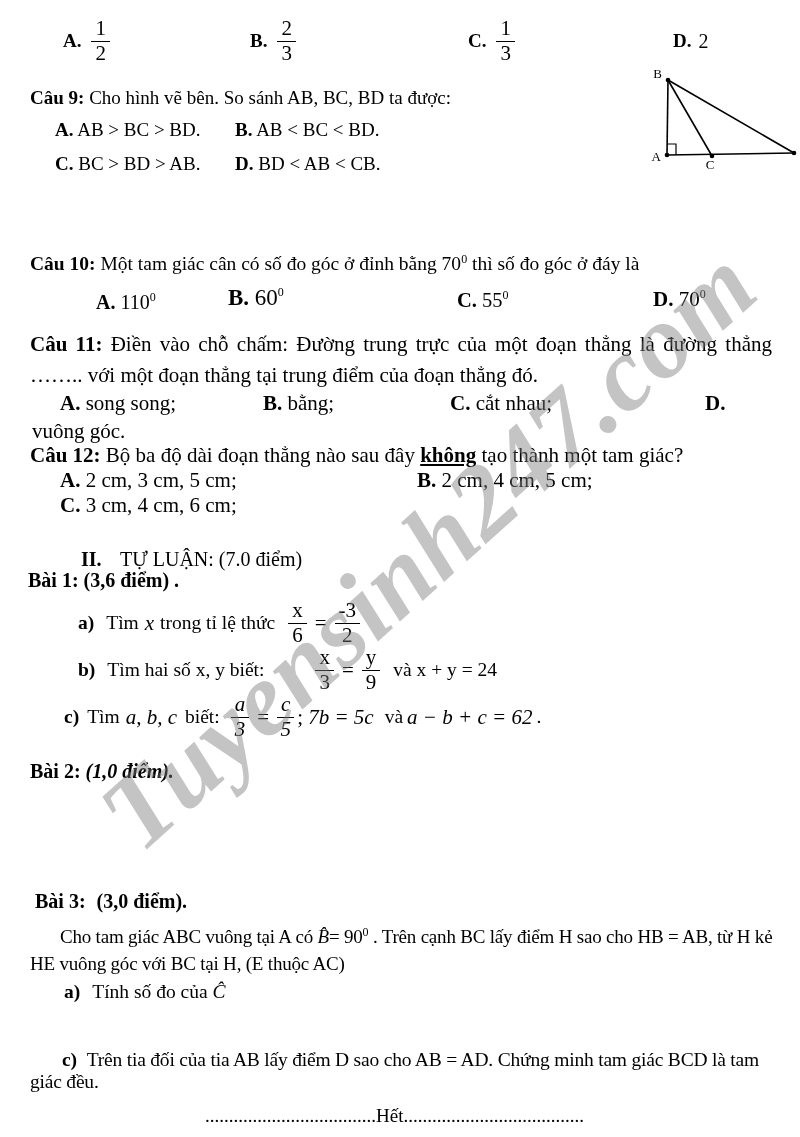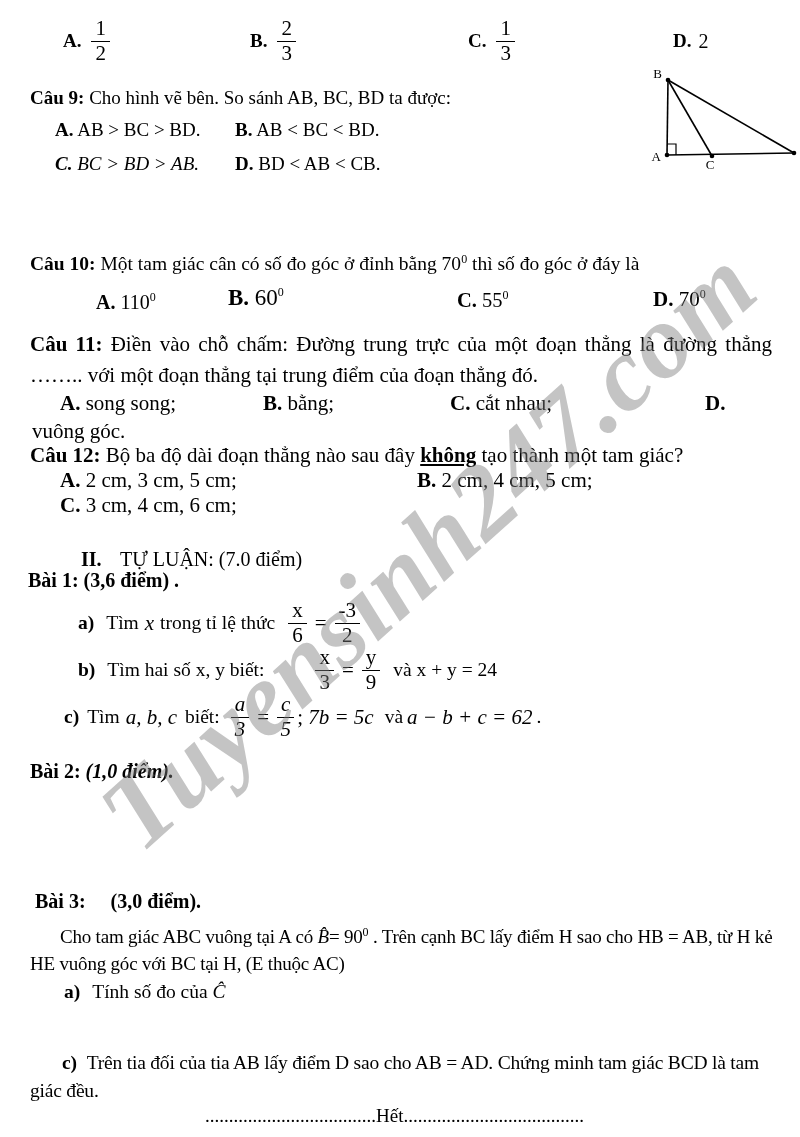--- a/index.html
+++ b/index.html
@@ -67,21 +67,21 @@
     <span>Cho hình vẽ bên. So sánh AB, BC, BD ta được:</span>
   </div>
   <div class="abs fs19" style="left:55px;top:119px;">
     <b>A.</b>
     <span>AB &gt; BC &gt; BD.</span>
   </div>
   <div class="abs fs19" style="left:235px;top:119px;">
     <b>B.</b>
     <span>AB &lt; BC &lt; BD.</span>
   </div>
-  <div class="abs fs19" style="left:55px;top:153px;font-style:italic;">
+  <div class="abs fs19" style="left:55px;top:153px;">
     <b>C.</b>
     <span>BC &gt; BD &gt; AB.</span>
   </div>
   <div class="abs fs19" style="left:235px;top:153px;">
     <b>D.</b>
     <span>BD &lt; AB &lt; CB.</span>
   </div>
 
   <svg class="abs" style="left:648px;top:64px;" width="152" height="106" viewBox="0 0 152 106">
     <line x1="20" y1="16" x2="19" y2="91" stroke="#000" stroke-width="1.6"></line>
@@ -220,27 +220,27 @@
     <span style="margin-left:4px;">.</span>
   </div>
 
   <div class="abs fs20" style="left:30px;top:760px;">
     <b>Bài 2:</b>
     <b class="it">(1,0 điểm).</b>
   </div>
 
   <div class="abs fs20" style="left:35px;top:890px;">
     <b>Bài 3:</b>
-    <b style="margin-left:20px;">(3,0 điểm).</b>
+    <b style="margin-left:6px;">(3,0 điểm).</b>
   </div>
   <div class="para fs19" style="left:30px;top:923px;width:745px;line-height:27px;text-indent:30px;letter-spacing:-0.2px;">
     <span>Cho tam giác ABC vuông tại A có </span><span class="it">B̂</span><span>= 90</span><sup>0</sup><span> . Trên cạnh BC lấy điểm H sao cho HB = AB, từ H kẻ HE vuông góc với BC tại H, (E thuộc AC)</span>
   </div>
   <div class="abs fs195" style="left:64px;top:981px;">
     <b class="lbl2">a)</b><span>Tính số đo của </span><span class="it">Ĉ</span>
   </div>
-  <div class="para fs195" style="left:30px;top:1049px;width:748px;line-height:28px;text-indent:32px;letter-spacing:-0.2px;">
+  <div class="para fs195" style="left:30px;top:1049px;width:748px;line-height:22px;text-indent:32px;letter-spacing:-0.2px;">
     <b style="margin-right:10px;">c)</b><span>Trên tia đối của tia AB lấy điểm D sao cho AB = AD. Chứng minh tam giác BCD là tam giác đều.</span>
   </div>
 
   <div class="abs fs19" style="left:205px;top:1105px;">....................................Hết......................................</div>
 
 </div>
 
 </body></html>

